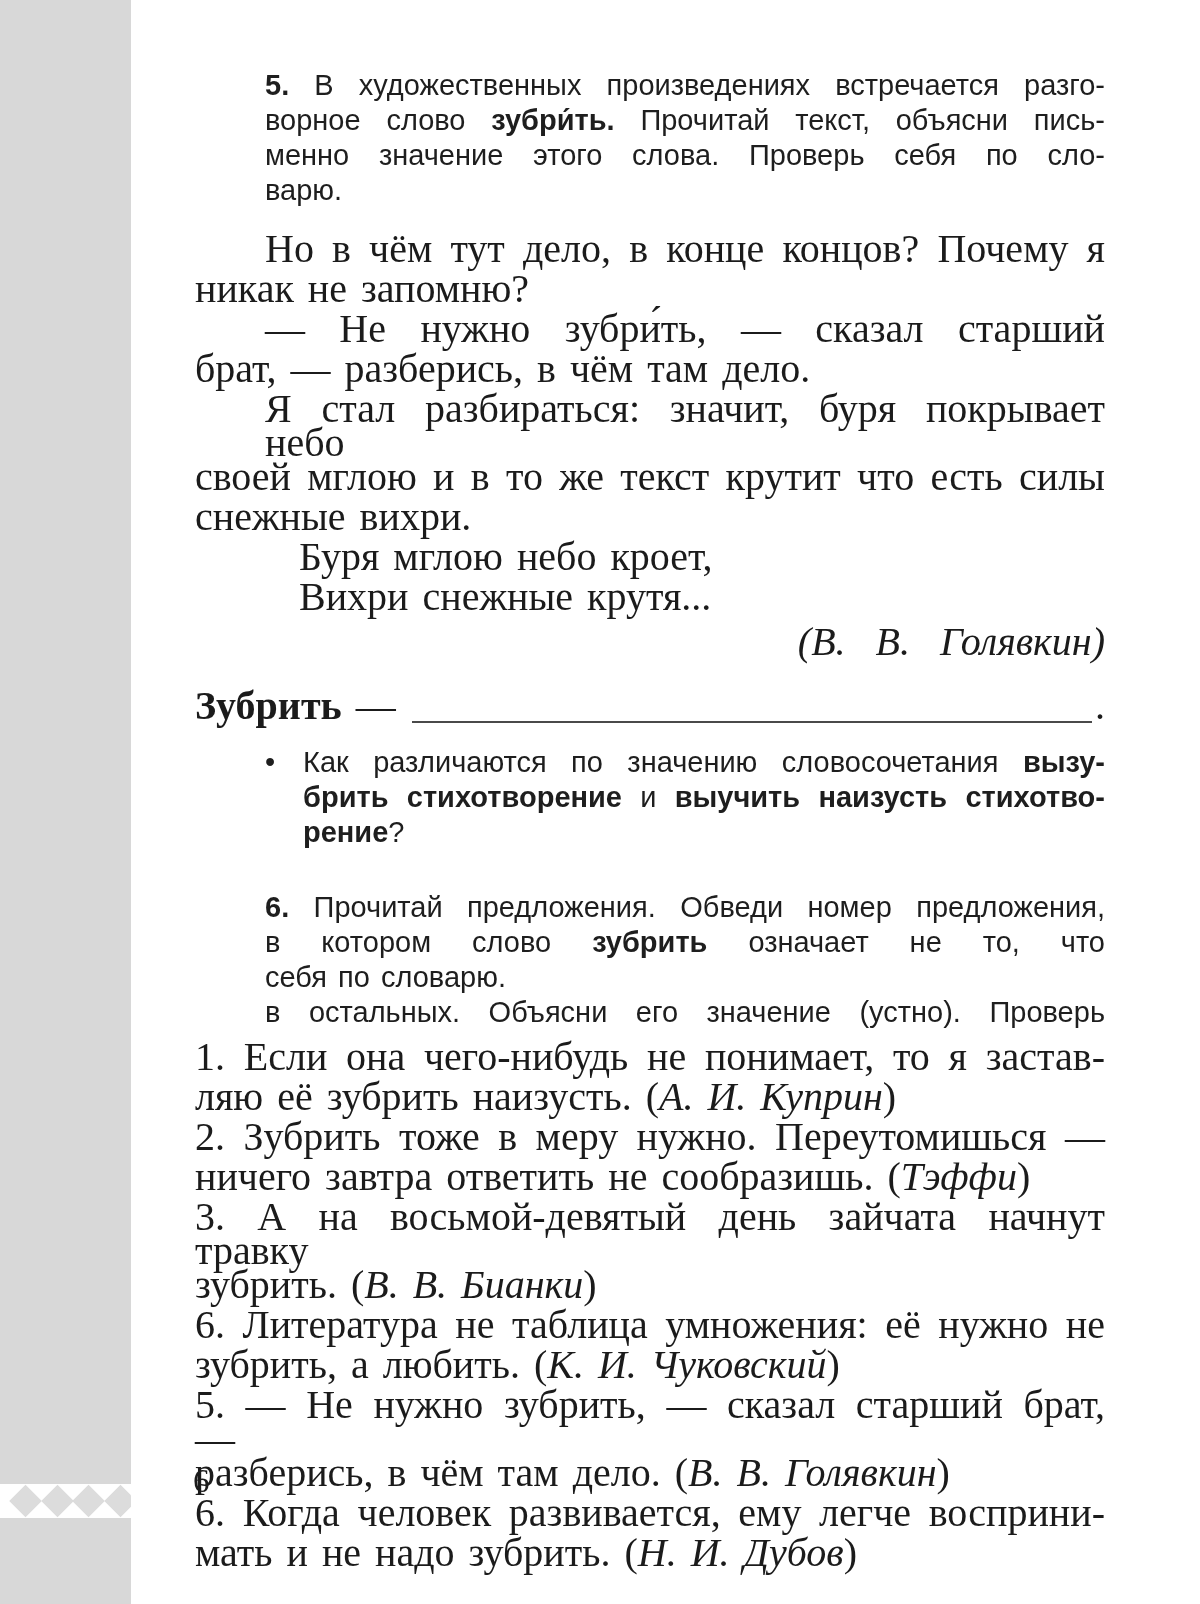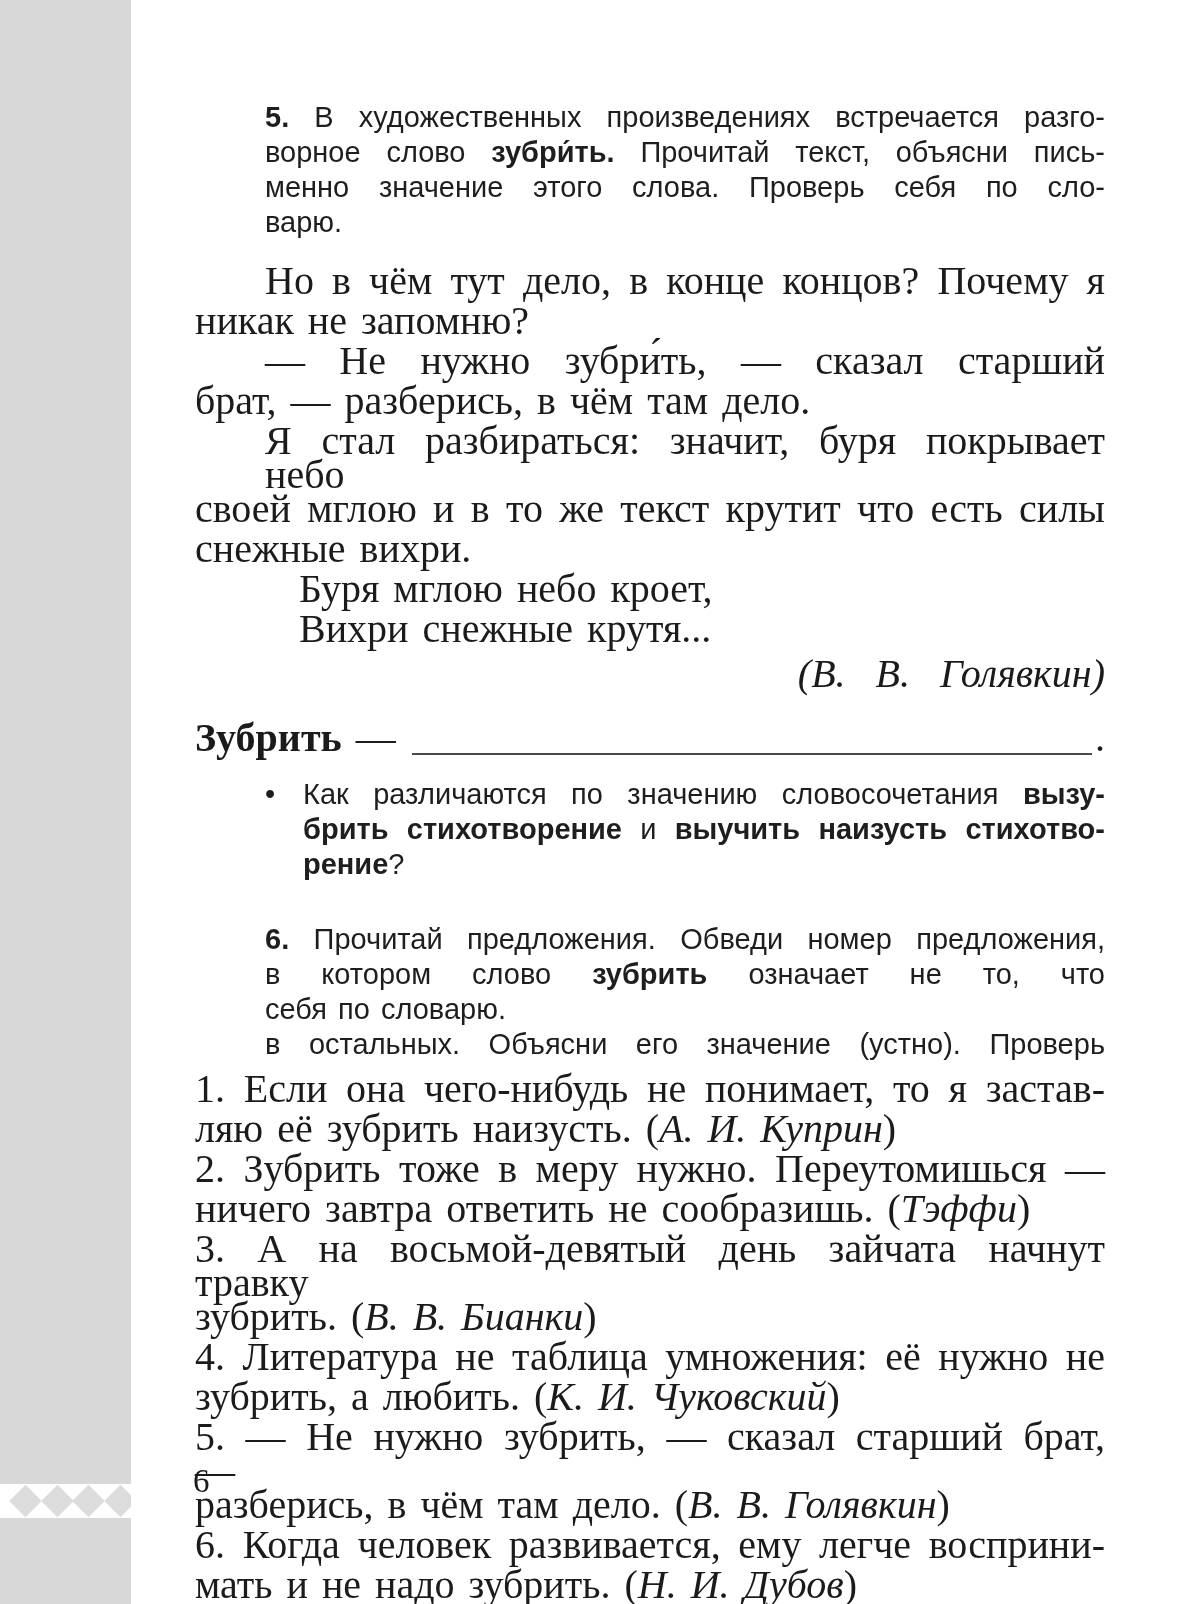--- a/index.html
+++ b/index.html
@@ -24,21 +24,21 @@
 
   .sans{font-family:"Liberation Sans",sans-serif;font-size:29px;line-height:35px;color:#1e1e1e;word-spacing:3px;}
   .serif{font-family:"Liberation Serif",serif;font-size:40px;line-height:34px;color:#1b1b1b;word-spacing:4px;}
 
   .tl{min-height:1em;}
   .tl.jl{text-align:justify;text-align-last:justify;}
   .tl.ll{text-align:left;text-align-last:left;}
   .tl.ind{padding-left:70px;}
 
   .task{margin-left:70px;width:840px;}
-  .task5{margin-top:100px;}
+  .task5{margin-top:68px;}
   .task6{margin-top:40px;}
 
   .story{margin-top:24px;}
   .poem{margin-left:104px;}
   .attribution{text-align:right;font-style:italic;word-spacing:20px;margin-top:5px;}
 
   .fillrow{margin-top:30px;display:flex;align-items:baseline;}
   .term{font-weight:bold;}
   .fillrow .dash{margin:0 16px 0 14px;}
   .blank{flex:1;border-bottom:2px solid #4a4a4a;align-self:stretch;}
@@ -129,21 +129,21 @@
         </div>
         <div class="para">
           <div class="tl jl">2. Зубрить тоже в меру нужно. Переутомишься —</div>
           <div class="tl ll">ничего завтра ответить не сообразишь. (<i>Тэффи</i>)</div>
         </div>
         <div class="para">
           <div class="tl jl">3. А на восьмой-девятый день зайчата начнут травку</div>
           <div class="tl ll">зубрить. (<i>В. В. Бианки</i>)</div>
         </div>
         <div class="para">
-          <div class="tl jl">4. Литература не таблица умножения: её нужно не</div>
+          <div class="tl jl">6. Литература не таблица умножения: её нужно не</div>
           <div class="tl ll">зубрить, а любить. (<i>К. И. Чуковский</i>)</div>
         </div>
         <div class="para">
           <div class="tl jl">5. — Не нужно зубрить, — сказал старший брат, —</div>
           <div class="tl ll">разберись, в чём там дело. (<i>В. В. Голявкин</i>)</div>
         </div>
         <div class="para">
           <div class="tl jl">6. Когда человек развивается, ему легче восприни-</div>
           <div class="tl ll">мать и не надо зубрить. (<i>Н. И. Дубов</i>)</div>
         </div>

